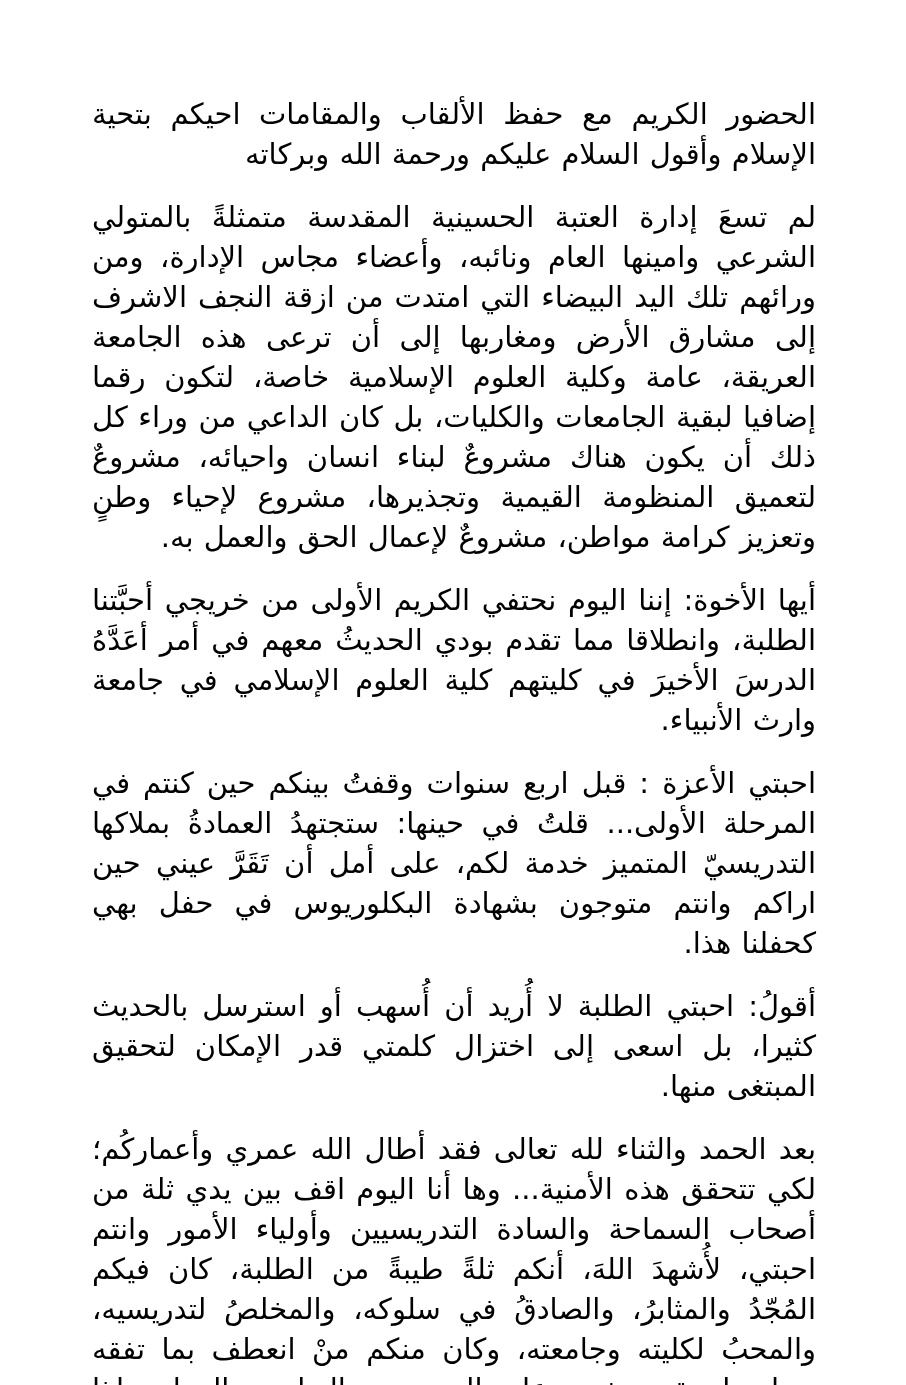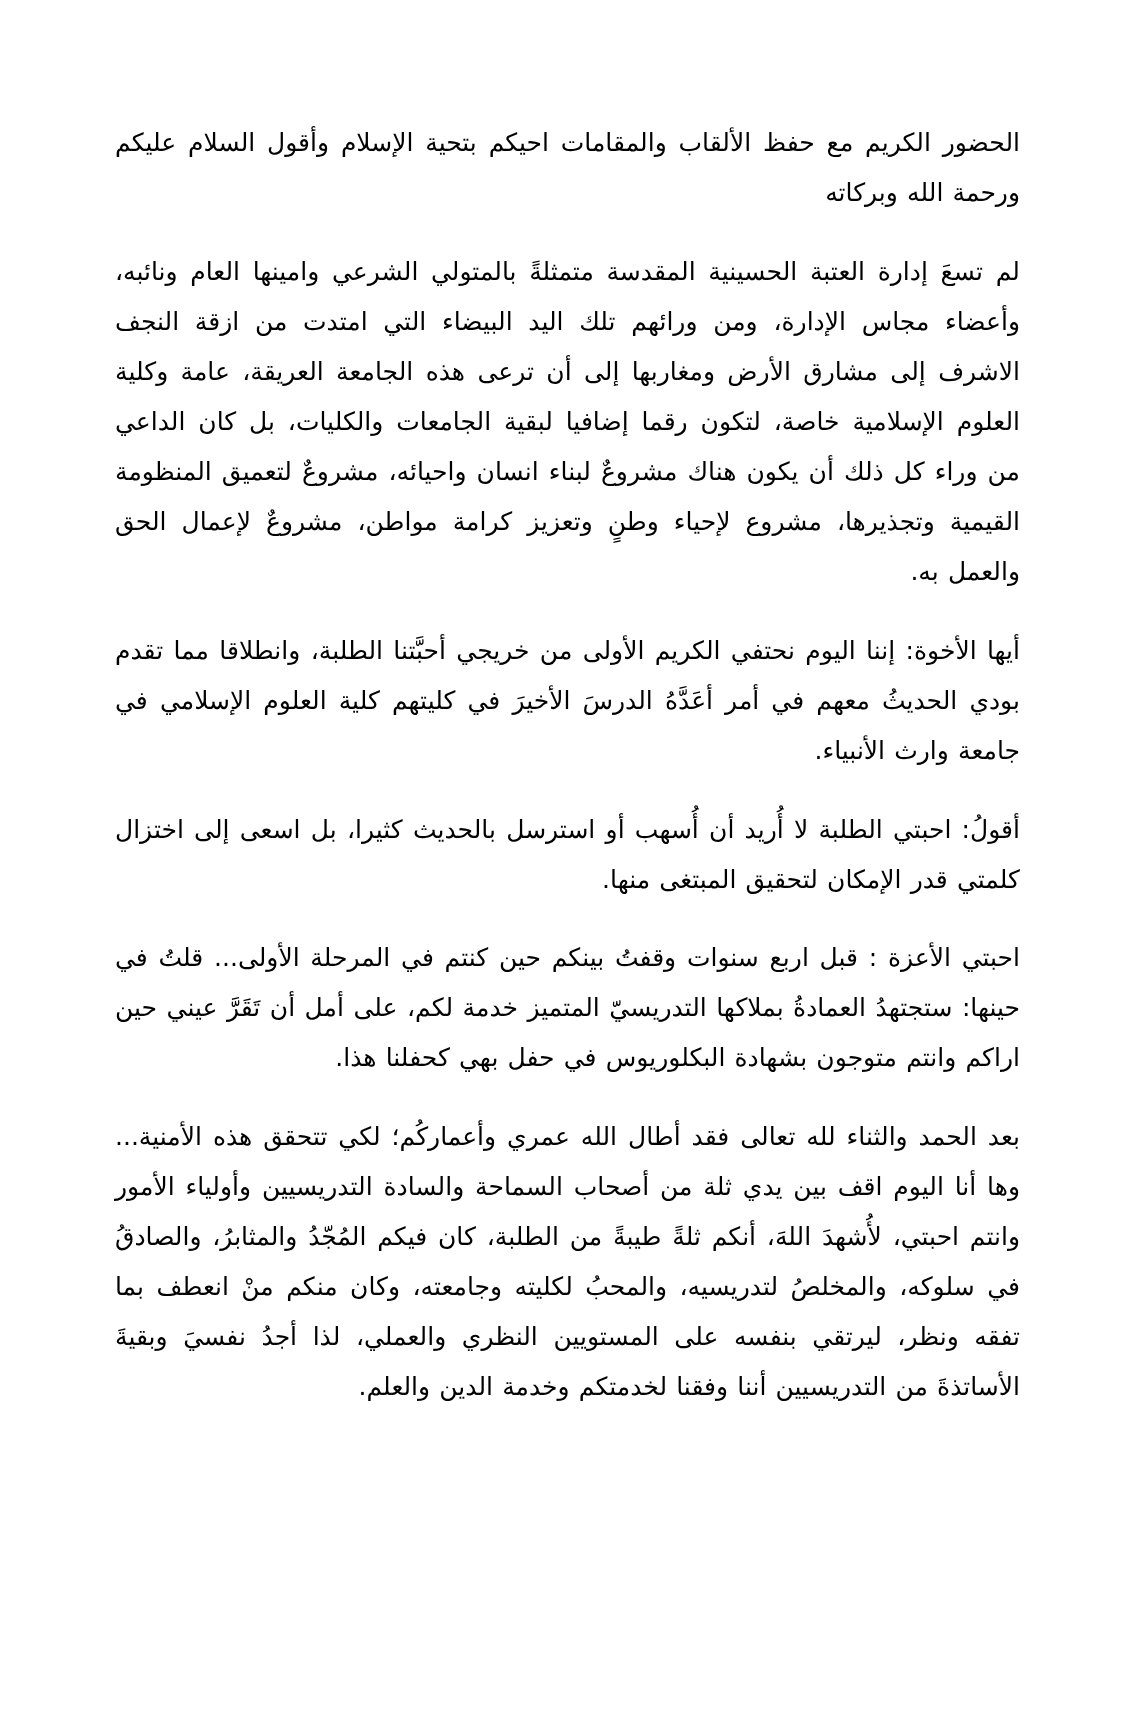--- a/index.html
+++ b/index.html
@@ -17,34 +17,34 @@
       box-sizing: border-box;
       width: 906px;
       height: 1385px;
       background: #ffffff;
       padding: 94px 90px 60px 92px;
       direction: rtl;
     }
     .para {
       margin: 0 0 23px 0;
       color: #000000;
-      font-size: 20px;
+      font-size: 29px;
       line-height: 40px;
       text-align: justify;
       text-justify: inter-word;
       word-spacing: 1px;
     }
     .para:last-child {
       margin-bottom: 0;
     }
   </style>
 </head>
 <body>
 
 <div class="page">
   <p class="para">الحضور الكريم مع حفظ الألقاب والمقامات احيكم بتحية الإسلام وأقول السلام عليكم ورحمة الله وبركاته</p>
   <p class="para">لم تسعَ إدارة العتبة الحسينية المقدسة متمثلةً بالمتولي الشرعي وامينها العام ونائبه، وأعضاء مجاس الإدارة، ومن ورائهم تلك اليد البيضاء التي امتدت من ازقة النجف الاشرف إلى مشارق الأرض ومغاربها إلى أن ترعى هذه الجامعة العريقة، عامة وكلية العلوم الإسلامية خاصة، لتكون رقما إضافيا لبقية الجامعات والكليات، بل كان الداعي من وراء كل ذلك أن يكون هناك مشروعٌ لبناء انسان واحيائه، مشروعٌ لتعميق المنظومة القيمية وتجذيرها، مشروع لإحياء وطنٍ وتعزيز كرامة مواطن، مشروعٌ لإعمال الحق والعمل به.</p>
   <p class="para">أيها الأخوة: إننا اليوم نحتفي الكريم الأولى من خريجي أحبَّتنا الطلبة، وانطلاقا مما تقدم بودي الحديثُ معهم في أمر أعَدَّهُ الدرسَ الأخيرَ في كليتهم كلية العلوم الإسلامي في جامعة وارث الأنبياء.</p>
+  <p class="para">احبتي الأعزة : قبل اربع سنوات وقفتُ بينكم حين كنتم في المرحلة الأولى... قلتُ في حينها: ستجتهدُ العمادةُ بملاكها التدريسيّ المتميز خدمة لكم، على أمل أن تَقَرَّ عيني حين اراكم وانتم متوجون بشهادة البكلوريوس في حفل بهي كحفلنا هذا.</p>
   <p class="para">أقولُ: احبتي الطلبة لا أُريد أن أُسهب أو استرسل بالحديث كثيرا، بل اسعى إلى اختزال كلمتي قدر الإمكان لتحقيق المبتغى منها.</p>
-  <p class="para">احبتي الأعزة : قبل اربع سنوات وقفتُ بينكم حين كنتم في المرحلة الأولى... قلتُ في حينها: ستجتهدُ العمادةُ بملاكها التدريسيّ المتميز خدمة لكم، على أمل أن تَقَرَّ عيني حين اراكم وانتم متوجون بشهادة البكلوريوس في حفل بهي كحفلنا هذا.</p>
   <p class="para">بعد الحمد والثناء لله تعالى فقد أطال الله عمري وأعماركُم؛ لكي تتحقق هذه الأمنية... وها أنا اليوم اقف بين يدي ثلة من أصحاب السماحة والسادة التدريسيين وأولياء الأمور وانتم احبتي، لأُشهدَ اللهَ، أنكم ثلةً طيبةً من الطلبة، كان فيكم المُجّدُ والمثابرُ، والصادقُ في سلوكه، والمخلصُ لتدريسيه، والمحبُ لكليته وجامعته، وكان منكم منْ انعطف بما تفقه ونظر، ليرتقي بنفسه على المستويين النظري والعملي، لذا أجدُ نفسيَ وبقيةَ الأساتذةَ من التدريسيين أننا وفقنا لخدمتكم وخدمة الدين والعلم.</p>
 
 </div>
 
 </body></html>

